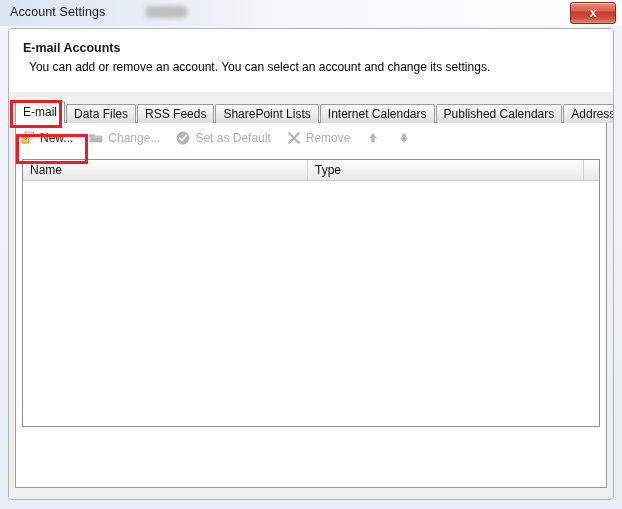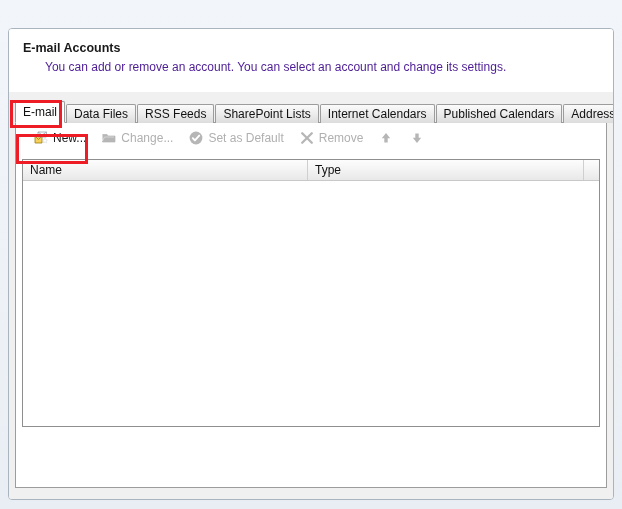--- a/index.html
+++ b/index.html
@@ -100,23 +100,23 @@
   }
   #header-title {
     position: absolute;
     left: 14px; top: 12px;
     font-size: 12.5px;
     font-weight: bold;
     color: #1a1a1a;
   }
   #header-sub {
     position: absolute;
-    left: 36px; top: 31px;
-    font-size: 12px;
-    color: #4c1d95;
+    left: 20px; top: 31px;
+    font-size: 12px;
+    color: #000000;
   }
 
   
   #lower {
     position: absolute;
     left: 0; top: 62px;
     width: 604px; height: 408px;
     background: #f0f0f0;
     border-top: 1px solid #ffffff;
   }
@@ -166,21 +166,21 @@
     box-sizing: border-box;
   }
 
   
   #toolbar {
     position: absolute;
     left: 0; top: 0;
     width: 590px; height: 30px;
     display: flex;
     align-items: center;
-    padding-left: 13px;
+    padding-left: 0;
     box-sizing: border-box;
   }
   .tool-btn {
     display: flex;
     align-items: center;
     height: 24px;
     padding: 0 6px 0 3px;
     margin-right: 4px;
     font-size: 12px;
     color: #1a1a1a;
@@ -251,20 +251,27 @@
     pointer-events: none;
   }
   #annot-tab { left: 10px; top: 100px; width: 52px; height: 28px; }
   #annot-new { left: 16px; top: 134px; width: 72px; height: 30px; }
 </style>
 </head>
 <body>
 
 <div id="window">
 
+  <div id="titlebar">
+    <div id="title-text">Account Settings</div>
+    <div id="title-redacted"></div>
+    <div id="close-btn">
+      <div id="close-glyph">x</div>
+    </div>
+  </div>
 
   <div id="dialog">
 
     <div id="header">
       <div id="header-title">E-mail Accounts</div>
       <div id="header-sub">You can add or remove an account. You can select an account and change its settings.</div>
     </div>
 
     <div id="lower">
 

